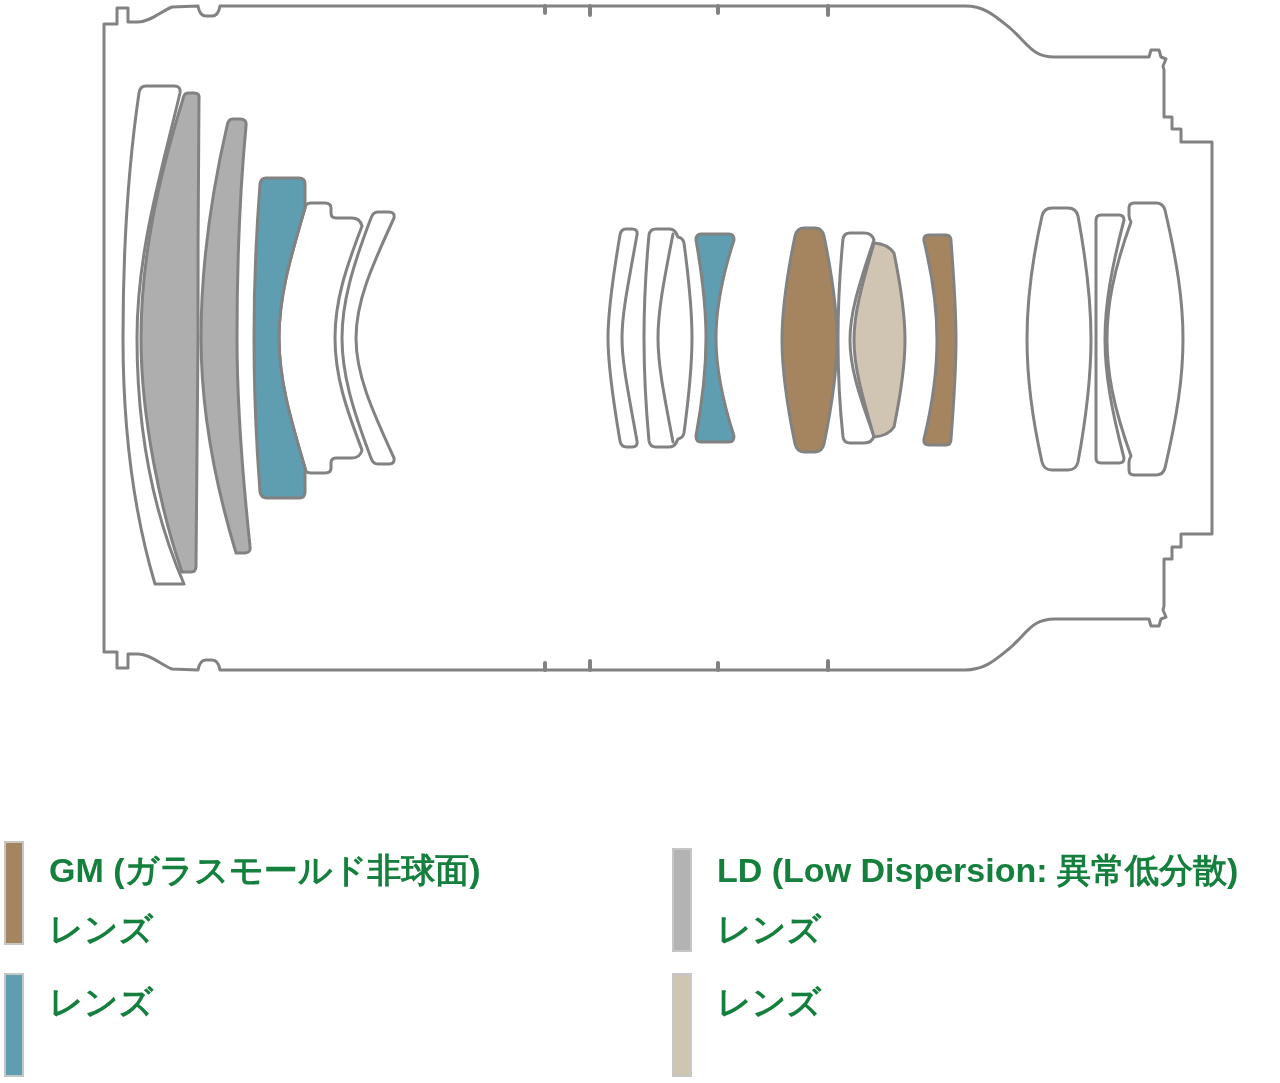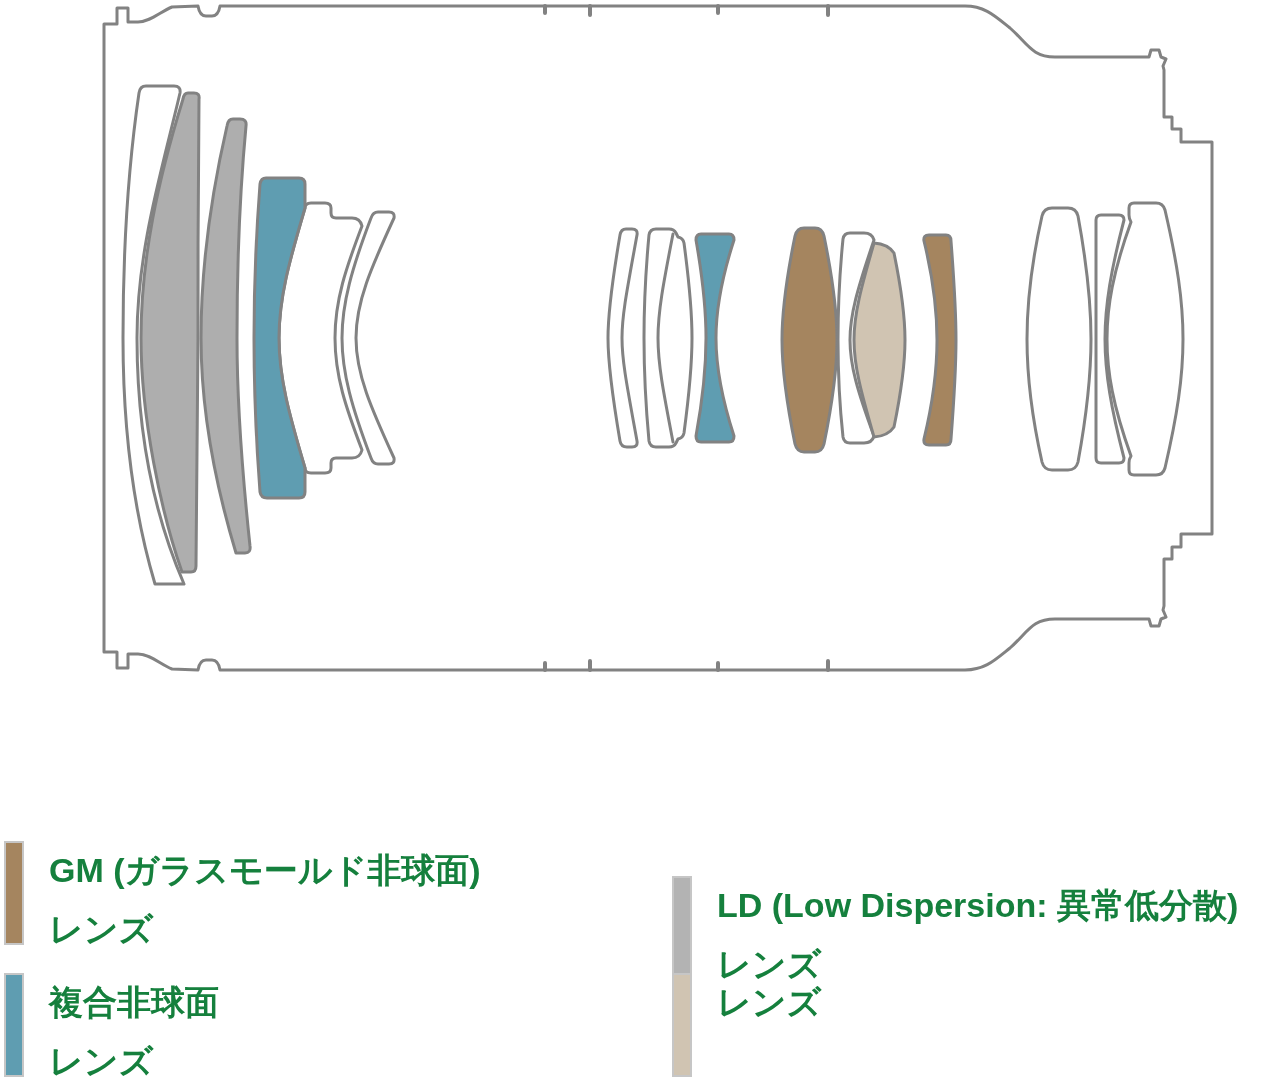--- a/index.html
+++ b/index.html
@@ -5,21 +5,21 @@
 <style>
   html,body{margin:0;padding:0;background:#ffffff;}
   body{width:1280px;height:1083px;position:relative;overflow:hidden;}
   #diagram-wrap{position:absolute;left:0;top:0;width:1280px;height:740px;}
   svg{display:block;}
   .legend-item{position:absolute;display:flex;align-items:stretch;}
   .swatch{width:20px;height:104px;border:2px solid #c6c6c6;box-sizing:border-box;flex:none;}
   .legend-text{margin-left:25px;font-family:"Liberation Sans","DejaVu Sans",sans-serif;
                font-weight:700;font-size:34px;color:#15803d;line-height:59px;white-space:nowrap;}
   .pos-gm{left:4px;top:841px;}
-  .pos-ld{left:672px;top:876px;}
+  .pos-ld{left:672px;top:841px;align-items:center;}
   .pos-hybrid{left:4px;top:973px;}
   .pos-xld{left:672px;top:973px;}
 </style>
 </head>
 <body>
 
 <div id="diagram-wrap">
   <svg id="lens-svg" width="1280" height="740" viewBox="0 0 1280 740" xmlns="http://www.w3.org/2000/svg">
       <path d="M 104 24 L 117 24 L 117 8 L 128 8 L 128 22 L 138 22 C 150 22 160 12 172 7 L 198 6 C 199 12 201 16 206 16 L 212 16 C 217 16 219 12 220 6 L 240 6 L 965 6 C 985 6 995 16 1010 28 C 1028 44 1032 57 1055 57 L 1149 57 L 1151 50 L 1159 50 L 1161 57 L 1166 59 L 1163 66 L 1164 70 L 1164 117 L 1172 117 L 1172 129 L 1181 129 L 1181 142 L 1212 142 L 1212 534 L 1181 534 L 1181 547 L 1172 547 L 1172 559 L 1164 559 L 1164 606 L 1163 610 L 1166 617 L 1161 619 L 1159 626 L 1151 626 L 1149 619 L 1055 619 C 1032 619 1028 632 1010 648 C 995 660 985 670 965 670 L 240 670 L 220 670 C 219 664 217 660 212 660 L 206 660 C 201 660 199 664 198 670 L 172 669 C 160 664 150 654 138 654 L 128 654 L 128 668 L 117 668 L 117 652 L 104 652 Z" fill="none" stroke="#828282" stroke-width="3" stroke-linejoin="round" stroke-linecap="round"></path>
       <path d="M 146 86 L 174 86 Q 181 86 180 93 C 162 170 137 250 137 338 C 137 425 152 510 184 584 L 155 584 C 133 510 123 425 123 338 C 123 250 128 168 139 93 Q 140 86 146 86 Z" fill="#ffffff" stroke="#828282" stroke-width="3" stroke-linejoin="round" stroke-linecap="round"></path>
@@ -55,21 +55,20 @@
   <span class="swatch" style="background: rgb(179, 179, 179);"></span>
   <div class="legend-text">
     <div>LD (Low Dispersion: 異常低分散)</div>
     <div>レンズ</div>
   </div>
 </div>
 
 <div class="legend-item pos-hybrid">
   <span class="swatch" style="background: rgb(95, 157, 177);"></span>
   <div class="legend-text">
-    <div>複合非球面</div>
     <div>レンズ</div>
   </div>
 </div>
 
 <div class="legend-item pos-xld">
   <span class="swatch" style="background: rgb(208, 196, 178);"></span>
   <div class="legend-text">
     <div>レンズ</div>
   </div>
 </div>

